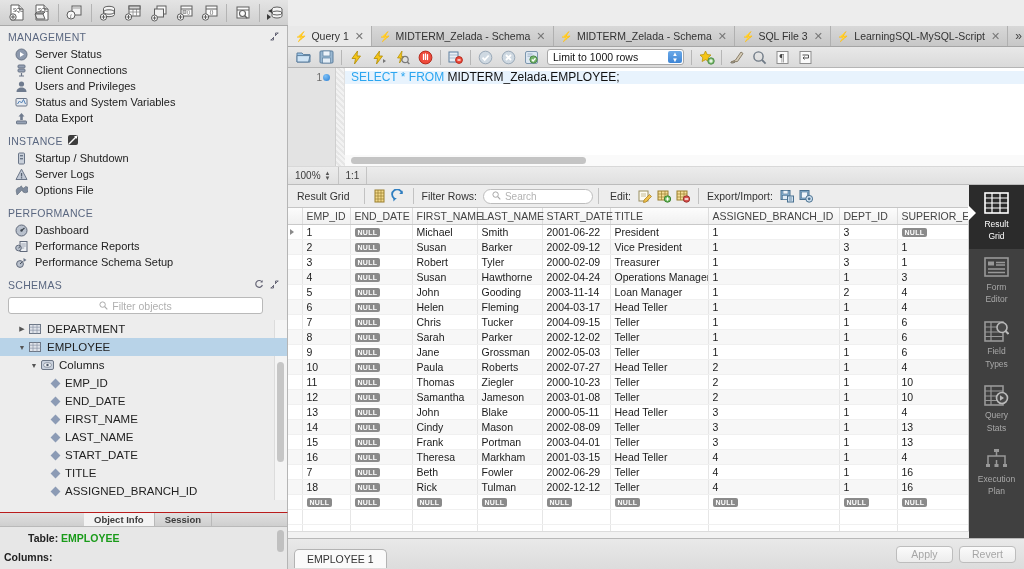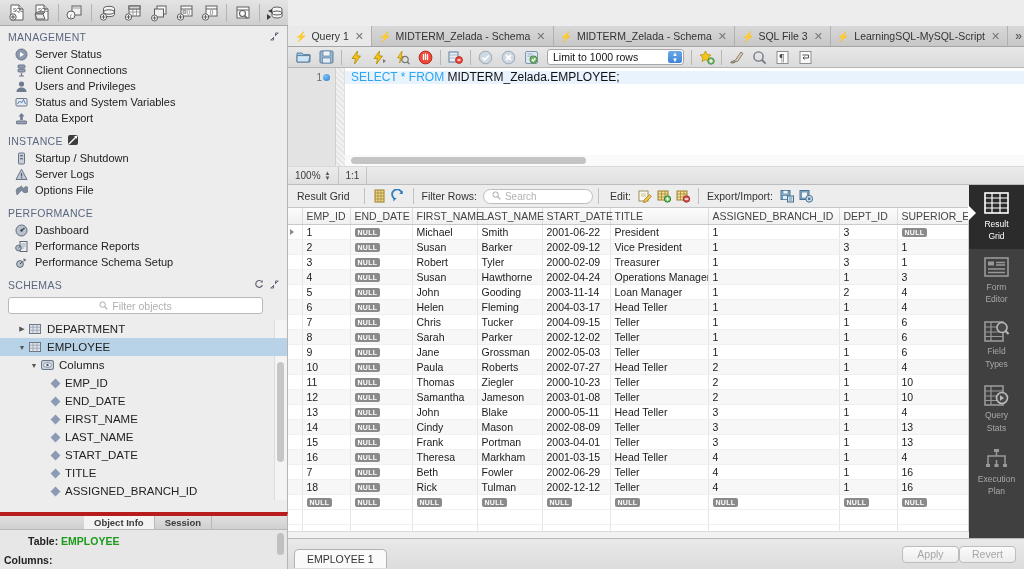--- a/index.html
+++ b/index.html
@@ -63,21 +63,21 @@
   .col-diamond { width:7px;height:7px;background:#8c9bb5; transform:rotate(45deg); margin-right:6px; margin-left:2px;}
   .tree-scroll {
     position:absolute; right:3px; top:42px; width:7px; height:100px;
     background:#c6c6c6; border-radius:4px;
   }
   .sb-track-v { position:absolute; right:0; top:0; width:13px; height:100%; background:#f4f4f4; border-left:1px solid #dcdcdc;}
 
   
   .side-bottom {
     position:absolute; left:0; top:512px; width:288px; height:57px;
-    background:#e7e7e7; border-right:1px solid #b5b5b5; border-top:4px solid #b91c1c;
+    background:#e7e7e7; border-right:1px solid #b5b5b5; border-top:1px solid #b91c1c;
   }
   .sb-tabs { display:flex; height:14px; background:linear-gradient(#e0e0e0,#cfcfcf); padding-left:84px; border-bottom:1px solid #b9b9b9;}
   .sb-tab {
     font-size:9.5px; font-weight:bold; color:#3b3b3b; padding:0 10px;
     display:flex;align-items:center; border-right:1px solid #b9b9b9; cursor:default;
   }
   .sb-tab.active { background:#f3f3f3; }
   .objinfo { padding:5px 4px 0 4px; font-size:10.5px; position:relative;}
   .objinfo b { font-weight:bold; }
   .objinfo .green { color:#1a9b1a; font-weight:bold; }
@@ -219,21 +219,21 @@
   .botbar {
     position:absolute; left:288px; top:538px; width:736px; height:31px;
     background:linear-gradient(#e9e9e9,#dcdcdc); border-top:1px solid #b8b8b8;
     display:flex; align-items:center; padding-left:6px;
   }
   .emp-tab {
     height:19px; background:#fafafa; border:1px solid #b3b3b3; border-bottom:none;
     border-radius:5px 5px 0 0; padding:0 12px; display:flex;align-items:center;
     font-size:10.5px; color:#333; margin-top:8px; cursor:default;
   }
-  .botright { margin-left:auto; display:flex; padding-right:8px;}
+  .botright { margin-left:auto; display:flex; gap:6px; padding-right:8px;}
   .btn {
     width:57px;height:17px; border:1px solid #bdbdbd; border-radius:4px;
     background:linear-gradient(#fbfbfb,#ececec); color:#a6a6a6; font-size:10.5px;
     display:flex;align-items:center;justify-content:center; cursor:default;
   }
   .grid-hscroll {
     position:absolute; left:288px; top:531px; width:681px; height:7px;
     background:#f2f2f2; border-top:1px solid #dcdcdc;
   }
 </style>

